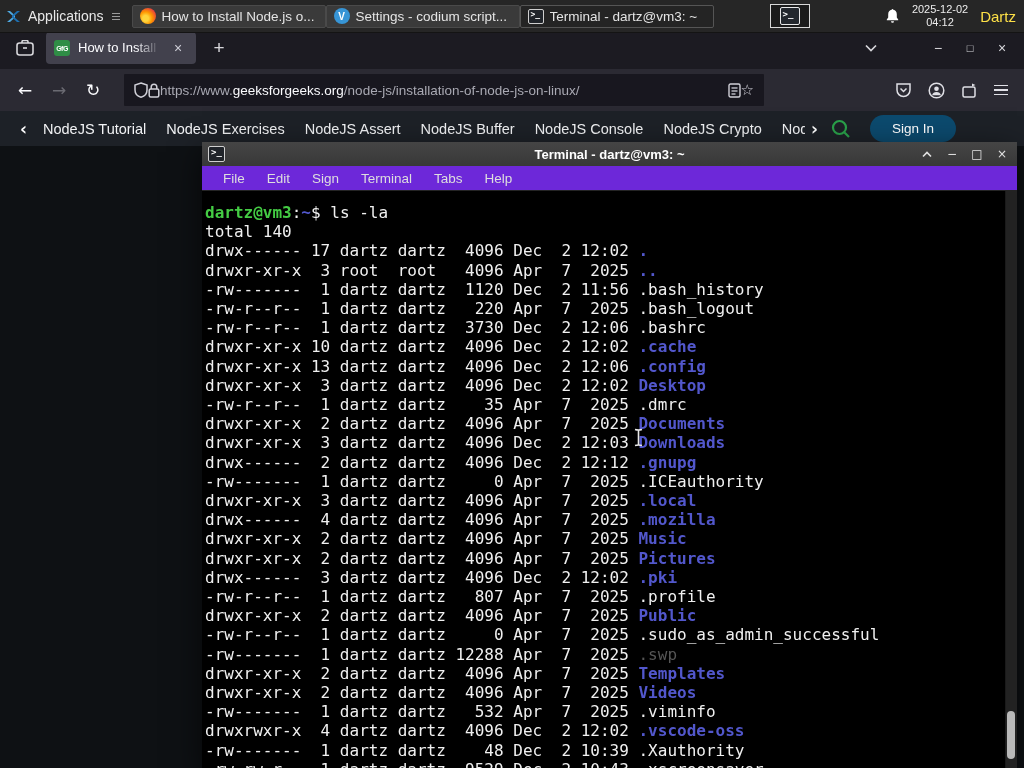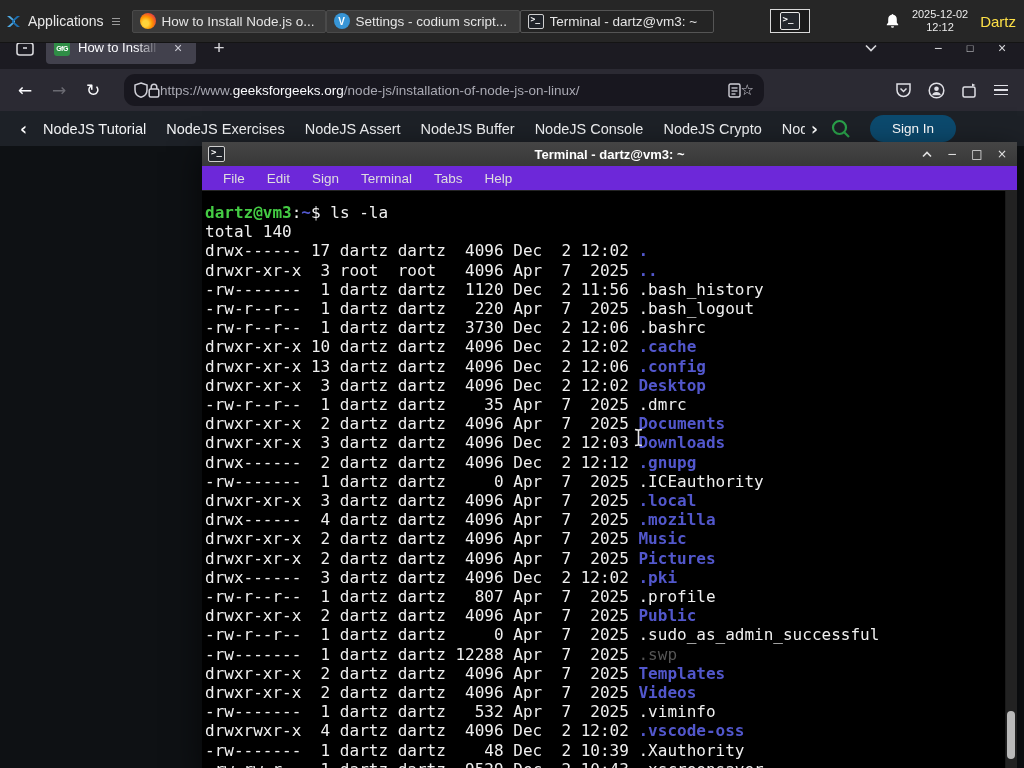--- a/index.html
+++ b/index.html
@@ -1,21 +1,21 @@
 <!DOCTYPE html>
 <html><head>
 <meta charset="utf-8">
 <style>
   * { margin:0; padding:0; box-sizing:border-box; }
   html,body { width:1024px; height:768px; overflow:hidden; background:#000; }
   body { font-family:"Liberation Sans", sans-serif; }
   .screen { position:relative; width:1024px; height:768px; overflow:hidden; background:#0e1114; }
 
   
-  .panel { position:absolute; left:0; top:0; width:1024px; height:43px;
+  .panel { position:absolute; left:0; top:0; width:1024px; height:33px;
     background:#262626; border-bottom:1px solid #141414; display:flex; align-items:center; z-index:50; }
   .apps-btn { display:flex; align-items:center; gap:6px; height:27px; padding:0 6px 0 5px; color:#e8e8e8; font-size:14px; }
   .apps-logo { width:17px; height:17px; position:relative; }
   .apps-logo svg { display:block; }
   .apps-menu-lines { display:flex; flex-direction:column; gap:2px; margin-left:2px; }
   .apps-menu-lines i { display:block; width:8px; height:1px; background:#9a9a9a; }
   .task-area { display:flex; align-items:center; height:27px; margin-left:6px; gap:0; }
   .task-btn { display:flex; align-items:center; gap:6px; width:194px; height:23px; padding:0 7px;
     background:#3a3a3a; border:1px solid #4a4a4a; border-radius:2px; color:#e4e4e4; font-size:13.5px;
     white-space:nowrap; overflow:hidden; }
@@ -53,21 +53,21 @@
   .tabbar-right { margin-left:auto; display:flex; align-items:center; gap:10px; }
   .tabs-chevron { width:26px; height:26px; display:flex; align-items:center; justify-content:center; }
   .win-controls { display:flex; align-items:center; gap:4px; margin-left:30px; }
   .win-btn { width:28px; height:26px; display:flex; align-items:center; justify-content:center; color:#d8d8dc; font-size:14px; }
   .win-btn.max { font-size:11px; }
 
   .urlbar { height:42px; background:#2b2a33; display:flex; align-items:center; padding:0 10px; gap:4px; }
   .nav-btn { width:30px; height:30px; display:flex; align-items:center; justify-content:center;
     color:#fbfbfe; font-size:17px; font-family:"DejaVu Sans", sans-serif; border-radius:4px; }
   .nav-btn.disabled { color:#6a6a72; }
-  .url-field { margin-left:12px; width:640px; height:32px; background:#18171f; border-radius:11px;
+  .url-field { margin-left:12px; width:640px; height:32px; background:#18171f; border-radius:1px;
     display:flex; align-items:center; padding:0 10px; }
   .url-text { flex:1; font-size:13.5px; color:#a9a9b3; white-space:nowrap; overflow:hidden; }
   .url-text .domain { color:#fbfbfe; }
   .url-ico { display:flex; align-items:center; justify-content:center; }
   .star { color:#d0d0d8; font-size:15px; font-family:"DejaVu Sans", sans-serif; }
   .urlbar-right { margin-left:auto; display:flex; align-items:center; gap:16px; padding-right:6px; }
   .hamburger { display:flex; flex-direction:column; gap:3px; }
   .hamburger i { width:14px; height:1.6px; background:#e0e0e6; display:block; }
 
   
@@ -144,21 +144,21 @@
 
     <div class="tray">
       <span class="bell">
         <svg width="15" height="16" viewBox="0 0 15 16">
           <path d="M7.5 1 C7.9 1 8.3 1.3 8.3 1.8 C10.5 2.2 11.8 3.9 11.8 6.2 L11.8 9.5 L13.2 11.5 L13.2 12.3 L1.8 12.3 L1.8 11.5 L3.2 9.5 L3.2 6.2 C3.2 3.9 4.5 2.2 6.7 1.8 C6.7 1.3 7.1 1 7.5 1 Z" fill="#ffffff"></path>
           <path d="M6 13.2 a1.5 1.5 0 0 0 3 0 Z" fill="#ffffff"></path>
         </svg>
       </span>
       <div class="clock">
         <div>2025-12-02</div>
-        <div>12:12</div>
+        <div>04:12</div>
       </div>
       <span class="tray-user">Dartz</span>
     </div>
   </div>
 
   <div class="browser">
 
     <div class="tabbar">
       <span class="fx-view">
         <svg width="18" height="16" viewBox="0 0 18 16">

